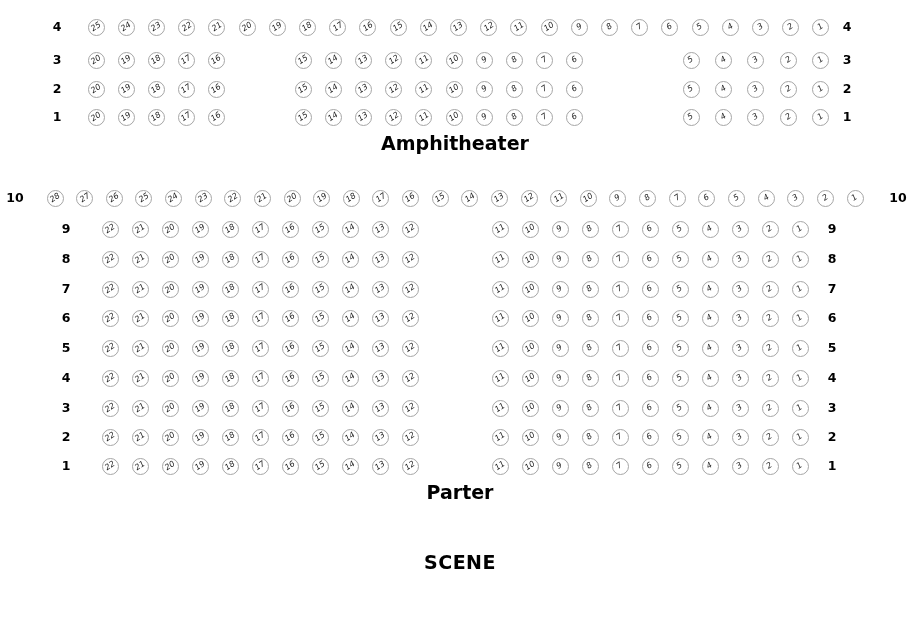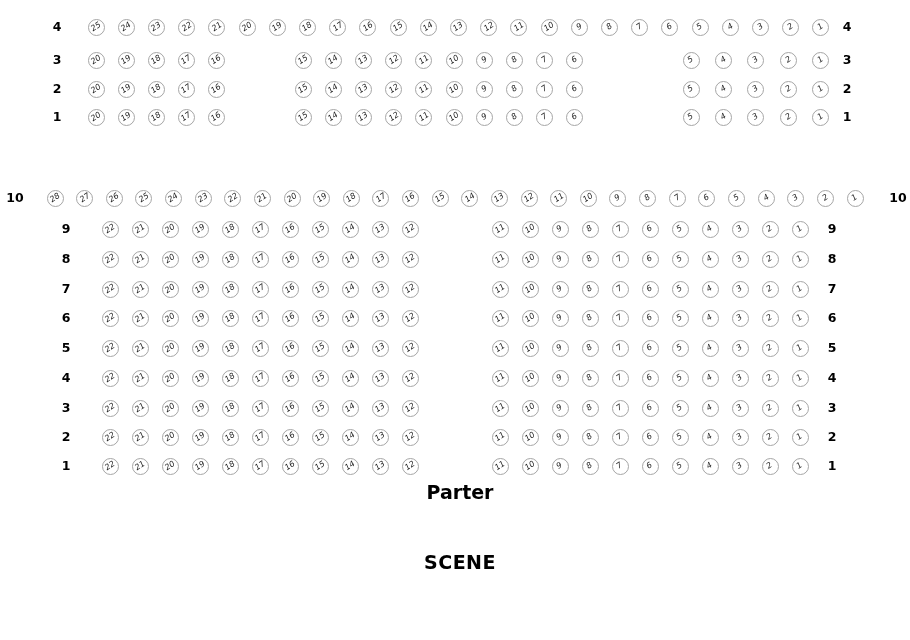--- a/index.html
+++ b/index.html
@@ -56,20 +56,21 @@
     line-height: 1;
   }
   #amphitheater-label { left: 455px; top: 143px; }
   #parter-label { left: 460px; top: 492px; }
   #scene-label { left: 460px; top: 562px; letter-spacing: 0.5px; }
 </style>
 </head>
 <body>
 
 <div id="seat-map">
+  <div class="section-label" id="amphitheater-label">Amphitheater</div>
   <div class="section-label" id="parter-label">Parter</div>
   <div class="section-label" id="scene-label">SCENE</div>
 <div class="row-label" style="left: 57px; top: 27px;">4</div>
     <div class="row-label" style="left: 847px; top: 27px;">4</div>
     <div class="seat" style="left: 87.5px; top: 18.5px;">
       <span class="seat-num">25</span>
     </div>
     <div class="seat" style="left: 117.7px; top: 18.5px;">
       <span class="seat-num">24</span>
     </div>

